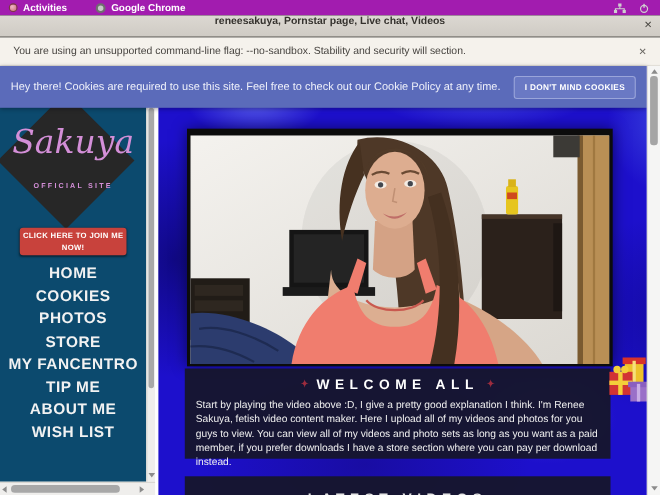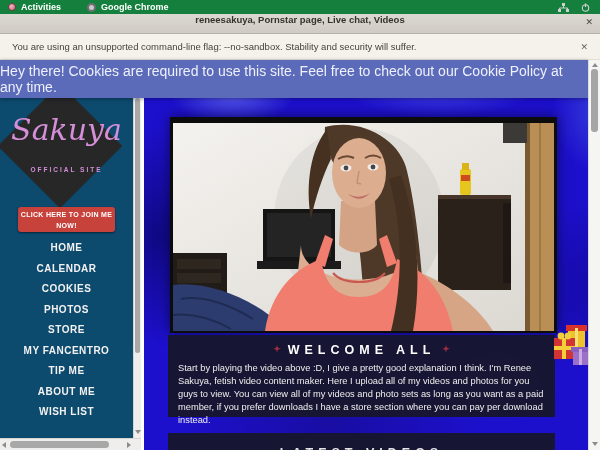--- a/index.html
+++ b/index.html
@@ -1,20 +1,20 @@
 <!DOCTYPE html>
 <html><head>
 <meta charset="utf-8">
 <style>
   html,body{margin:0;padding:0}
   body{width:600px;height:450px;position:relative;overflow:hidden;
        font-family:"Liberation Sans",sans-serif;background:#000}
 
   
-  .gnome-bar{position:absolute;left:0;top:0;width:600px;height:14px;background:#15803d;
+  .gnome-bar{position:absolute;left:0;top:0;width:600px;height:14px;background:#a21caf;
              color:#fff;display:flex;align-items:center;font-size:9px;font-weight:bold}
   .gb-group{display:flex;align-items:center;gap:5px}
   .activities-dot{width:8px;height:8px;border-radius:50%;margin-left:8px;
                   background:radial-gradient(circle at 35% 35%,#f0b6c8,#c96a72);border:1px solid #7a3a40;box-sizing:border-box}
   .chrome-ico{width:9px;height:9px;border-radius:50%;margin-left:26px;box-sizing:border-box;
               border:2px solid #6f6f6f;background:#c9c9c9}
   .gb-clock{position:absolute;left:0;right:72px;text-align:center}
   .gb-right{margin-left:auto;display:flex;align-items:center;gap:12px;margin-right:10px}
   .gb-right svg{display:block}
 
@@ -40,21 +40,21 @@
           font-style:italic;color:#d48fd8}
   .logo1{top:12px;font-size:26px}
   .logo2{top:52px;font-size:30px}
   .tagline{position:absolute;left:0;top:106px;width:133px;text-align:center;color:#d48fd8;
            font-size:6.5px;letter-spacing:2px;font-weight:bold}
   .join-btn{position:absolute;left:18px;top:147px;width:97px;height:25px;background:#c8423c;
             border-radius:3px;color:#fff;font-weight:bold;font-size:7px;line-height:11px;
             text-align:center;padding-top:2px;box-sizing:border-box;letter-spacing:.3px;
             box-shadow:0 1px 2px rgba(0,0,0,.5);cursor:pointer}
   .menu{position:absolute;left:0;top:178px;width:133px;text-align:center}
-  .menu-item{height:20.5px;line-height:20.5px;color:#f2f2f2;font-size:10px;font-weight:bold;
+  .menu-item{height:20.5px;line-height:20.5px;color:#f2f2f2;font-size:14px;font-weight:bold;
              letter-spacing:.5px;cursor:pointer}
 
   
   .side-vscroll{position:absolute;left:133px;top:0;width:8px;height:378px;background:#efeeec;
                 border-left:1px solid #d6d4d0;box-sizing:border-box}
   .side-vthumb{position:absolute;left:1px;top:38px;width:5px;height:255px;background:#a8a8a8;border-radius:3px}
   .side-hscroll{position:absolute;left:0;top:378px;width:141px;height:12px;background:#efeeec;
                 border-top:1px solid #d6d4d0;box-sizing:border-box}
   .side-hthumb{position:absolute;left:10px;top:2px;width:99px;height:7px;background:#a8a8a8;border-radius:4px}
   .white-gap{position:absolute;left:141px;top:0;width:3px;height:378px;background:#fdfdfd}
@@ -88,21 +88,21 @@
   .w-body{margin:5px 10px 0;color:#efefef;font-size:9.3px;line-height:13px}
   .latest{position:absolute;left:24px;top:373px;width:387px;height:17px;overflow:hidden}
   .l-head{margin:0;padding-top:13px;text-align:center;color:#e4e4e4;font-size:12.5px;font-weight:bold;letter-spacing:5px}
 
   .gifts{position:absolute;left:409px;top:262px;width:38px;height:46px}
 
   
   .cookie{position:absolute;top:0;left:0;width:588px;height:38px;background:#5b6bba;z-index:10;
           display:flex;align-items:center;justify-content:center;gap:12px;
           box-shadow:0 1px 4px rgba(0,0,20,.35)}
-  .cookie-msg{color:#eef0fa;font-size:14px}
+  .cookie-msg{color:#eef0fa;font-size:10px}
   .cookie-btn{background:#6a79c4;border:1px solid #9aa5da;border-radius:3px;color:#fff;
               font-size:7.5px;font-weight:bold;padding:5px 9px;letter-spacing:.3px;cursor:pointer}
 
   
   .browser-scroll{position:absolute;right:0;top:0;width:12px;height:390px;background:#f5f5f4;
                   border-left:1px solid #dcdcda;box-sizing:border-box;z-index:20}
   .bs-thumb{position:absolute;left:2px;top:9px;width:7px;height:63px;background:#a5a5a5;border-radius:3px}
 </style>
 </head>
 <body>
@@ -133,35 +133,34 @@
     </span>
   </div>
 </div>
 
 <div class="title-bar">
   <span>reneesakuya, Pornstar page, Live chat, Videos</span>
   <span class="tb-close">✕</span>
 </div>
 
 <div class="info-bar">
-  <span>You are using an unsupported command-line flag: --no-sandbox. Stability and security will suffer.</span>
+  <span>You are using an unsupported command-line flag: --no-sandbox. Stability and security will section.</span>
   <span class="ib-close">✕</span>
 </div>
 
 <div class="page">
 
   <div class="sidebar">
     <div class="side-diamond"></div>
     <div class="script logo1">Renee</div>
     <div class="script logo2">Sakuya</div>
     <div class="tagline">OFFICIAL SITE</div>
     <div class="join-btn">CLICK HERE TO JOIN ME NOW!</div>
     <div class="menu">
       <div class="menu-item">HOME</div>
-      <div class="menu-item">CALENDAR</div>
       <div class="menu-item">COOKIES</div>
       <div class="menu-item">PHOTOS</div>
       <div class="menu-item">STORE</div>
       <div class="menu-item">MY FANCENTRO</div>
       <div class="menu-item">TIP ME</div>
       <div class="menu-item">ABOUT ME</div>
       <div class="menu-item">WISH LIST</div>
     </div>
   </div>
 
@@ -283,20 +282,21 @@
         <rect x="20" y="27" width="16" height="16" fill="#9a70c8"></rect>
         <rect x="18" y="25" width="20" height="5" fill="#8a5fc0"></rect>
         <rect x="26" y="27" width="3" height="16" fill="#c9aee6"></rect>
       </svg>
     </div>
 
   </div>
 
   <div class="cookie">
     <span class="cookie-msg">Hey there! Cookies are required to use this site. Feel free to check out our Cookie Policy at any time.</span>
+    <span class="cookie-btn">I DON'T MIND COOKIES</span>
   </div>
 
   <div class="browser-scroll">
     <div class="tri tri-up" style="left:3px;top:3px"></div>
     <div class="bs-thumb"></div>
     <div class="tri tri-down" style="left:3px;bottom:4px"></div>
   </div>
 
 </div>
 

